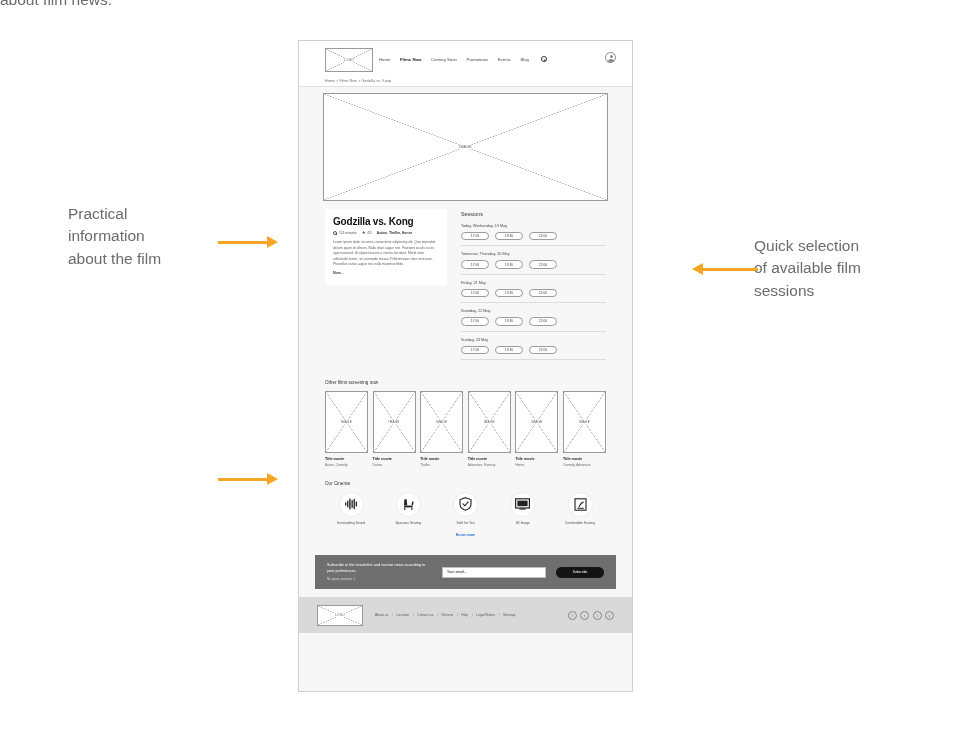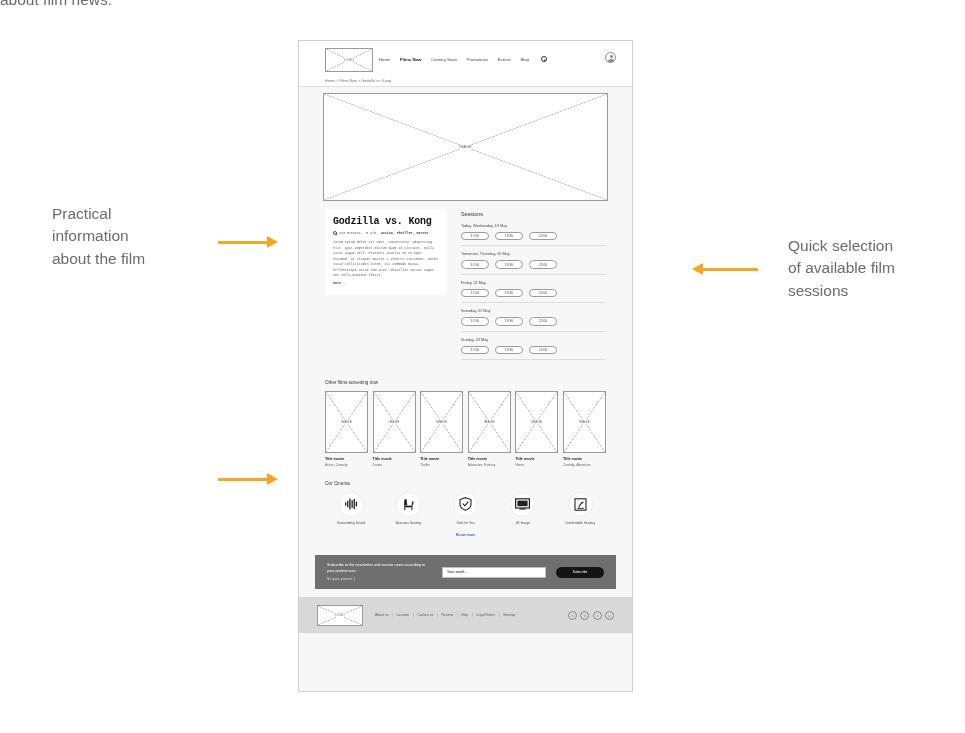--- a/index.html
+++ b/index.html
@@ -12,22 +12,22 @@
   .canvas { position: relative; width: 965px; height: 733px; }
 
   
   .anno {
     position: absolute;
     color: #6b6b6b;
     font-size: 15.5px;
     line-height: 1.45;
     font-family: "Liberation Sans", sans-serif;
   }
-  .anno-left  { left: 52px; width: 150px; }
-  .anno-right { left: 788px; width: 165px; }
+  .anno-left  { left: 68px; width: 150px; }
+  .anno-right { left: 754px; width: 165px; }
   .anno-clip  { left: 795px; top: 700px; color: #6b6b6b; font-size: 15.5px;
                 overflow: hidden; height: 13px; width: 170px; }
   .anno-clip span { display: block; margin-top: -9px; }
 
   .arrow { position: absolute; height: 12px; }
   .arrow .shaft { position: absolute; top: 5px; height: 2.6px; background: #f5a623; }
   .arrow .head { position: absolute; top: 0; width: 0; height: 0; }
   .arrow.right .shaft { left: 0; right: 9px; }
   .arrow.right .head  { right: 0; border-top: 6px solid transparent;
                         border-bottom: 6px solid transparent; border-left: 11px solid #f5a623; }
@@ -95,21 +95,21 @@
   }
 
   
   .hero-wrap { background: #f7f7f7; padding: 6px 24px 8px 24px; }
   .hero { height: 108px; }
   .hero .ph-label { font-size: 3.6px; }
 
   
   .row-main { display: flex; padding: 0 26px; gap: 14px; background: #f7f7f7; }
   .col-film { width: 122px; }
-  .film-card { background: #ffffff; padding: 7px 8px 10px 8px; font-family: Liberation Mono, monospace; }
+  .film-card { background: #ffffff; padding: 7px 8px 10px 8px; }
   .film-title { font-size: 10px; font-weight: bold; color: #111; letter-spacing: -0.2px; }
   .film-meta { display: flex; align-items: center; gap: 5px; margin-top: 4px; }
   .film-meta .mi { display: flex; align-items: center; gap: 1.6px; font-size: 3.3px; color: #555; white-space: nowrap; }
   .mi .ic-clock { width: 4.4px; height: 4.4px; border: 0.6px solid #555; border-radius: 50%; position: relative; }
   .mi .ic-clock::before { content:""; position:absolute; left:1.7px; top:0.8px; width:0.55px; height:1.6px; background:#555; }
   .mi .ic-clock::after  { content:""; position:absolute; left:1.9px; top:2.1px; width:1.4px; height:0.55px; background:#555; }
   .mi .ic-star { font-size: 4.4px; line-height: 4.4px; color: #555; }
   .mi .genres { font-weight: bold; color: #333; }
   .film-body { margin-top: 5px; font-size: 3.3px; line-height: 1.65; color: #5d5d5d; }
   .film-more { margin-top: 3px; font-size: 3.3px; color: #444; font-weight: bold; }

